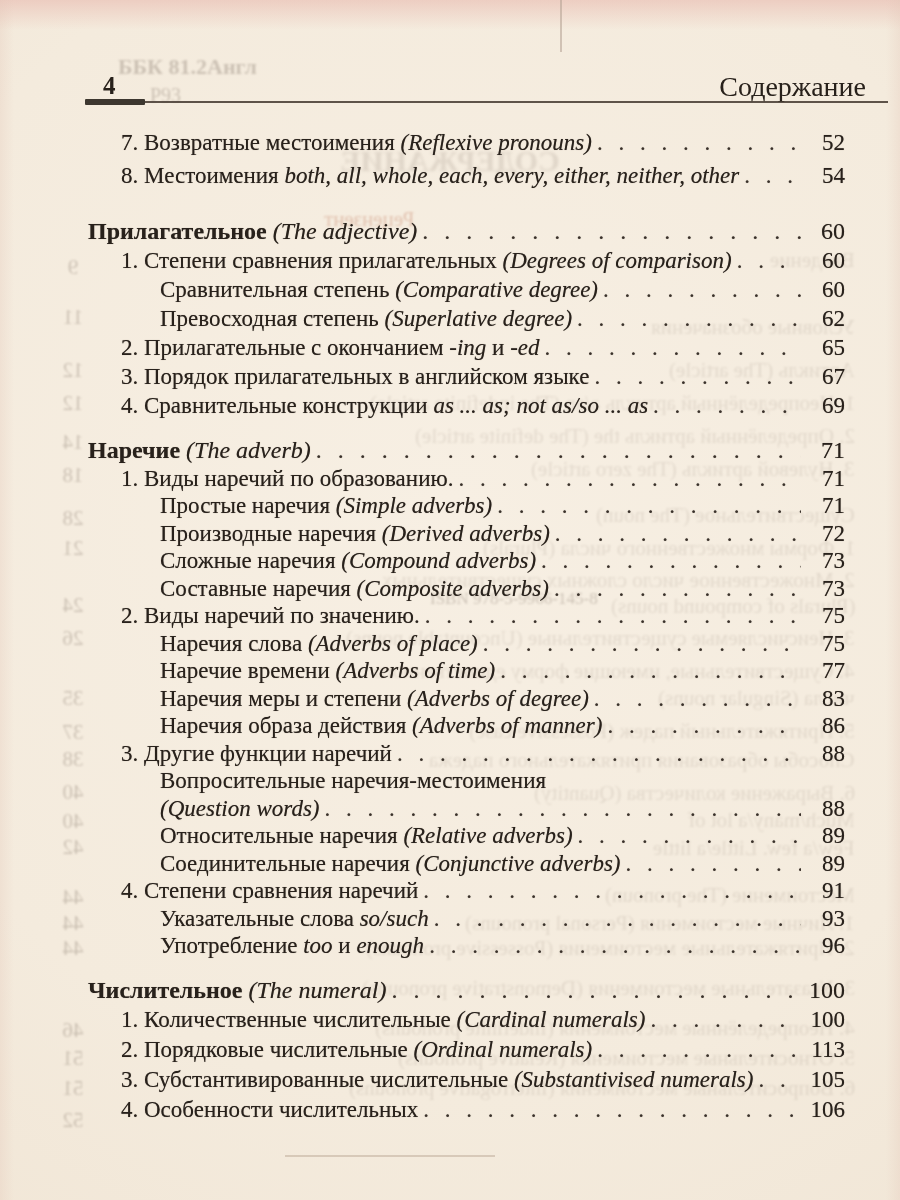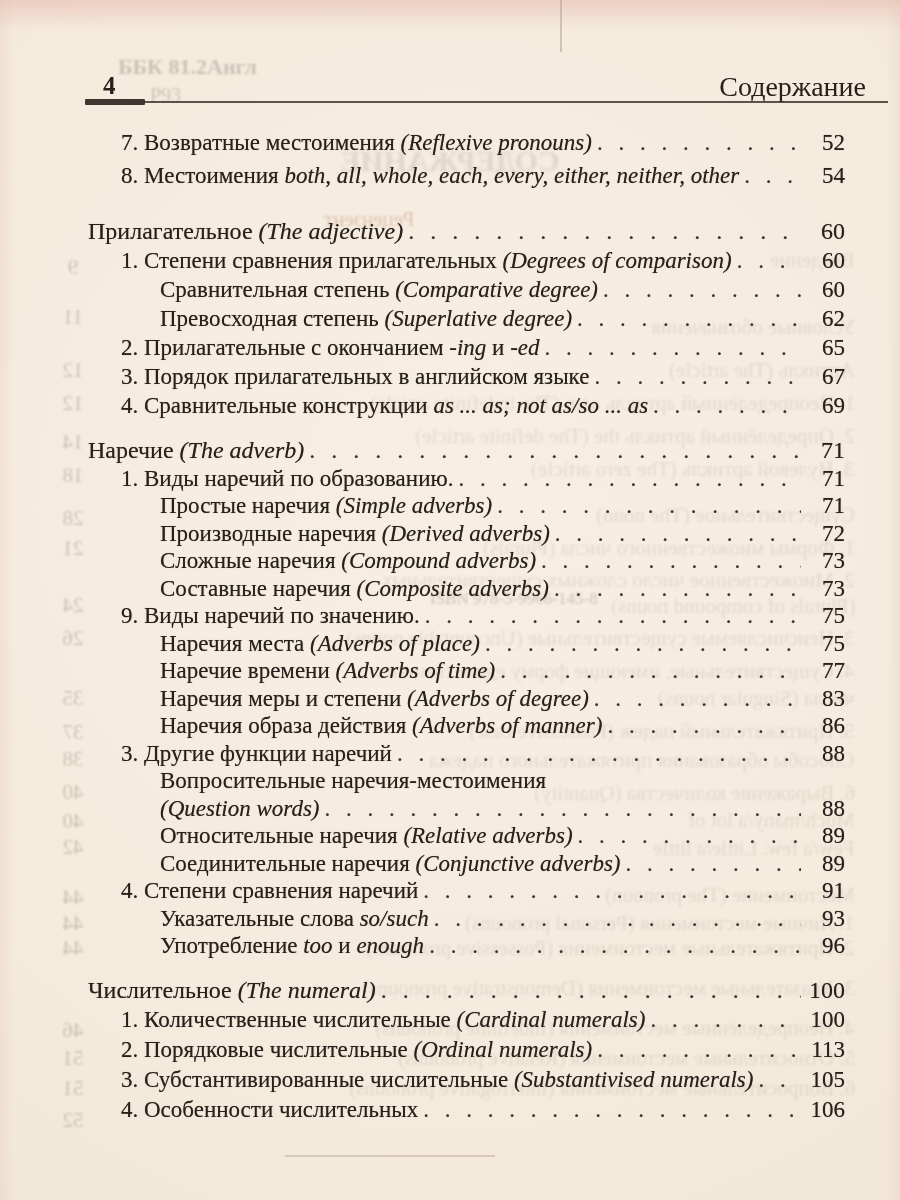--- a/index.html
+++ b/index.html
@@ -27,21 +27,21 @@
   .row{display:flex;align-items:baseline;}
   .sec.s0 .row{height:33px;line-height:33px;}
   .sec.s1{margin-top:25px;}
   .sec.s1 .row{height:29px;line-height:29px;}
   .sec.s2{margin-top:17px;}
   .sec.s2 .row{height:27.5px;line-height:27.5px;}
   .sec.s3{margin-top:15px;}
   .sec.s3 .row{height:30px;line-height:30px;}
   .row.heading{height:33px;line-height:33px;font-size:24px;}
   .lbl{white-space:nowrap;flex:0 1 auto;}
-  .lbl .bd{font-weight:normal;}
+  .lbl .bd{font-weight:bold;}
   .lbl .it{font-style:italic;margin-top:32px;}
   .lvl1 .lbl{padding-left:33px;}
   .lvl2 .lbl{padding-left:72px;}
   .dots{flex:1 1 8px;overflow:hidden;white-space:nowrap;word-spacing:10px;
         padding:0 5px;color:#3a312a;min-width:6px;}
   .pgv{flex:0 0 auto;min-width:44px;text-align:right;}
 
   
   .ghost{position:absolute;inset:0;pointer-events:none;}
   .gline{position:absolute;right:45px;transform:scaleX(-1);color:#77675a;opacity:.15;
@@ -201,26 +201,26 @@
           <span class="lbl"><span>Сложные наречия </span><span class="it">(Compound adverbs)</span></span>
           <span class="dots">. . . . . . . . . . . . . . . . . . . . . . . . . . . . . . . . . . . . . . . . . . . . . . . . . . . . . . . . . . . . . . . . . . . . . . . . . . . . . . . . . . . . . . . . . . . . . . . . . . . . . . . . . . . . . . . . . . . . . . . . </span>
           <span class="pgv">73</span>
         </div>
         <div class="row lvl2">
           <span class="lbl"><span>Составные наречия </span><span class="it">(Composite adverbs)</span></span>
           <span class="dots">. . . . . . . . . . . . . . . . . . . . . . . . . . . . . . . . . . . . . . . . . . . . . . . . . . . . . . . . . . . . . . . . . . . . . . . . . . . . . . . . . . . . . . . . . . . . . . . . . . . . . . . . . . . . . . . . . . . . . . . . </span>
           <span class="pgv">73</span>
         </div>
         <div class="row lvl1">
-          <span class="lbl"><span>9. Виды наречий по значению.</span></span>
+          <span class="lbl"><span>2. Виды наречий по значению.</span></span>
           <span class="dots">. . . . . . . . . . . . . . . . . . . . . . . . . . . . . . . . . . . . . . . . . . . . . . . . . . . . . . . . . . . . . . . . . . . . . . . . . . . . . . . . . . . . . . . . . . . . . . . . . . . . . . . . . . . . . . . . . . . . . . . . </span>
           <span class="pgv">75</span>
         </div>
         <div class="row lvl2">
-          <span class="lbl"><span>Наречия места </span><span class="it">(Adverbs of place)</span></span>
+          <span class="lbl"><span>Наречия слова </span><span class="it">(Adverbs of place)</span></span>
           <span class="dots">. . . . . . . . . . . . . . . . . . . . . . . . . . . . . . . . . . . . . . . . . . . . . . . . . . . . . . . . . . . . . . . . . . . . . . . . . . . . . . . . . . . . . . . . . . . . . . . . . . . . . . . . . . . . . . . . . . . . . . . . </span>
           <span class="pgv">75</span>
         </div>
         <div class="row lvl2">
           <span class="lbl"><span>Наречие времени </span><span class="it">(Adverbs of time)</span></span>
           <span class="dots">. . . . . . . . . . . . . . . . . . . . . . . . . . . . . . . . . . . . . . . . . . . . . . . . . . . . . . . . . . . . . . . . . . . . . . . . . . . . . . . . . . . . . . . . . . . . . . . . . . . . . . . . . . . . . . . . . . . . . . . . </span>
           <span class="pgv">77</span>
         </div>
         <div class="row lvl2">
           <span class="lbl"><span>Наречия меры и степени </span><span class="it">(Adverbs of degree)</span></span>

